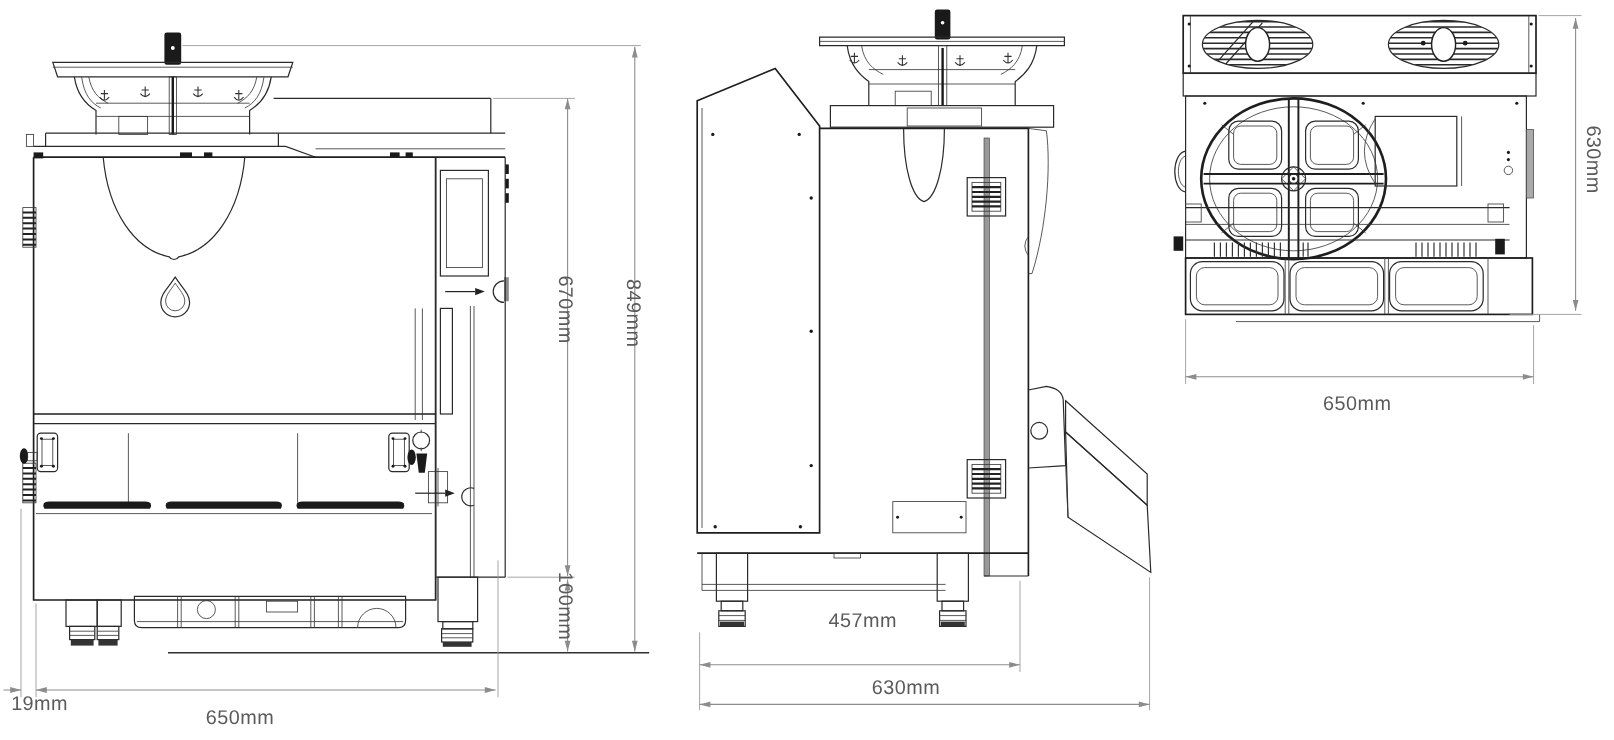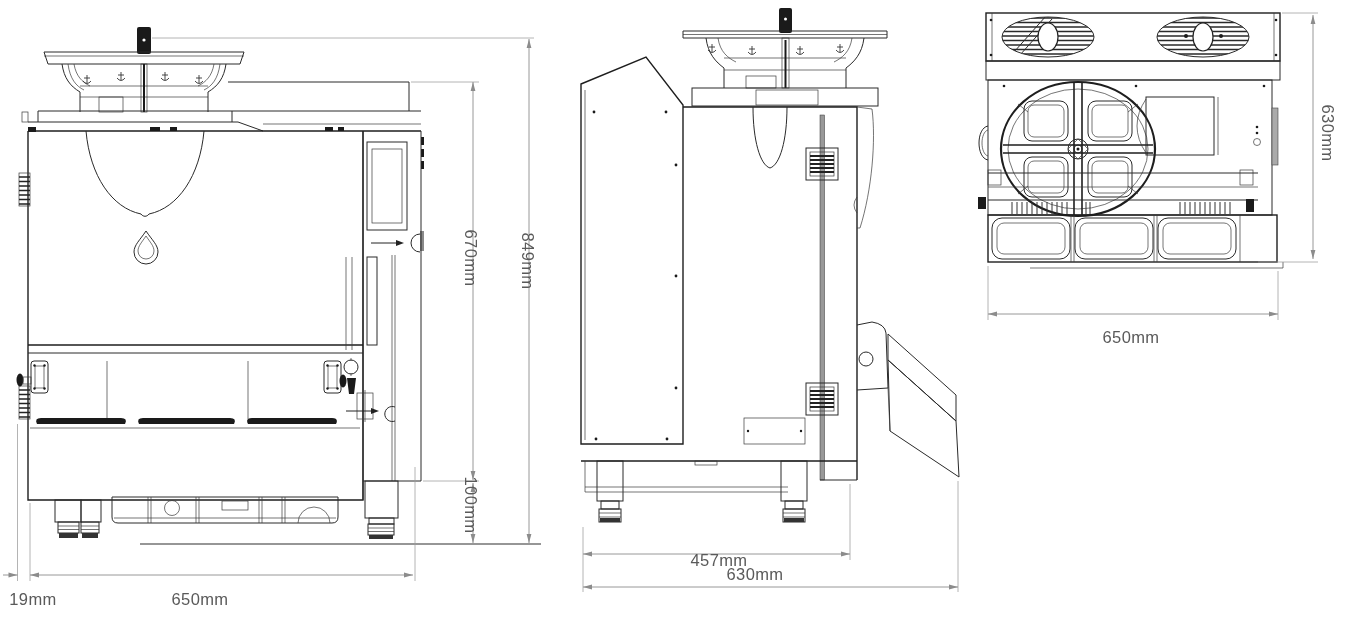--- a/index.html
+++ b/index.html
@@ -384,19 +384,19 @@
       <path class="dim" d="M988,314 L1278,314"></path>
       <path class="ah" d="M988,314 L997,311.6 L997,316.4 Z"></path>
       <path class="ah" d="M1278,314 L1269,311.6 L1269,316.4 Z"></path>
     </g>
   </g>
 </svg>
 
 <span class="lbl v" style="left:470px;top:258px">670mm</span>
 <span class="lbl v" style="left:527px;top:261px">849mm</span>
 <span class="lbl v" style="left:470px;top:505px">100mm</span>
-<span class="lbl h" style="left:33px;top:599px">19mm</span>
+<span class="lbl h" style="left:33px;top:587px">19mm</span>
 <span class="lbl h" style="left:200px;top:599px">650mm</span>
-<span class="lbl h" style="left:719px;top:560px">457mm</span>
+<span class="lbl h" style="left:719px;top:518px">457mm</span>
 <span class="lbl h" style="left:755px;top:574px">630mm</span>
 <span class="lbl v" style="left:1327px;top:133px">630mm</span>
 <span class="lbl h" style="left:1131px;top:337px">650mm</span>
 </div>
 
 </body></html>

